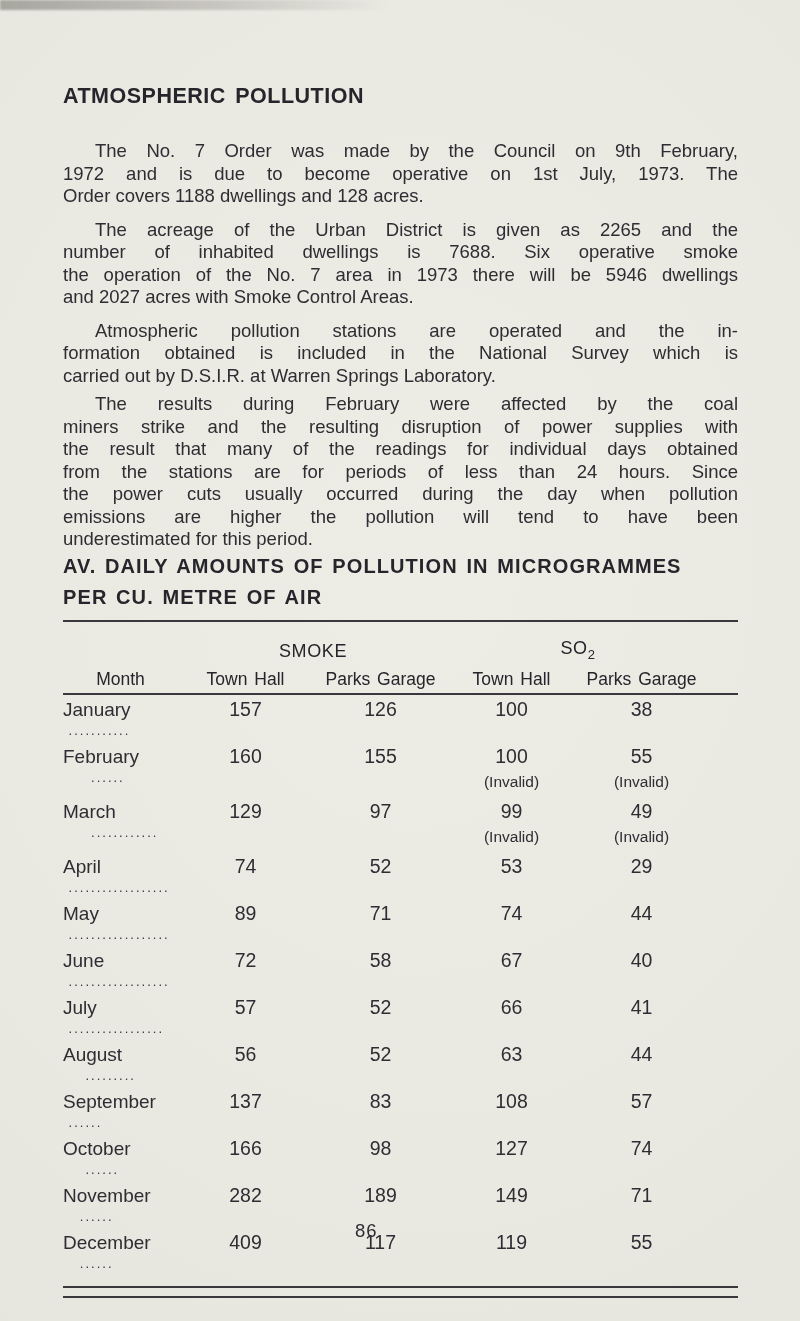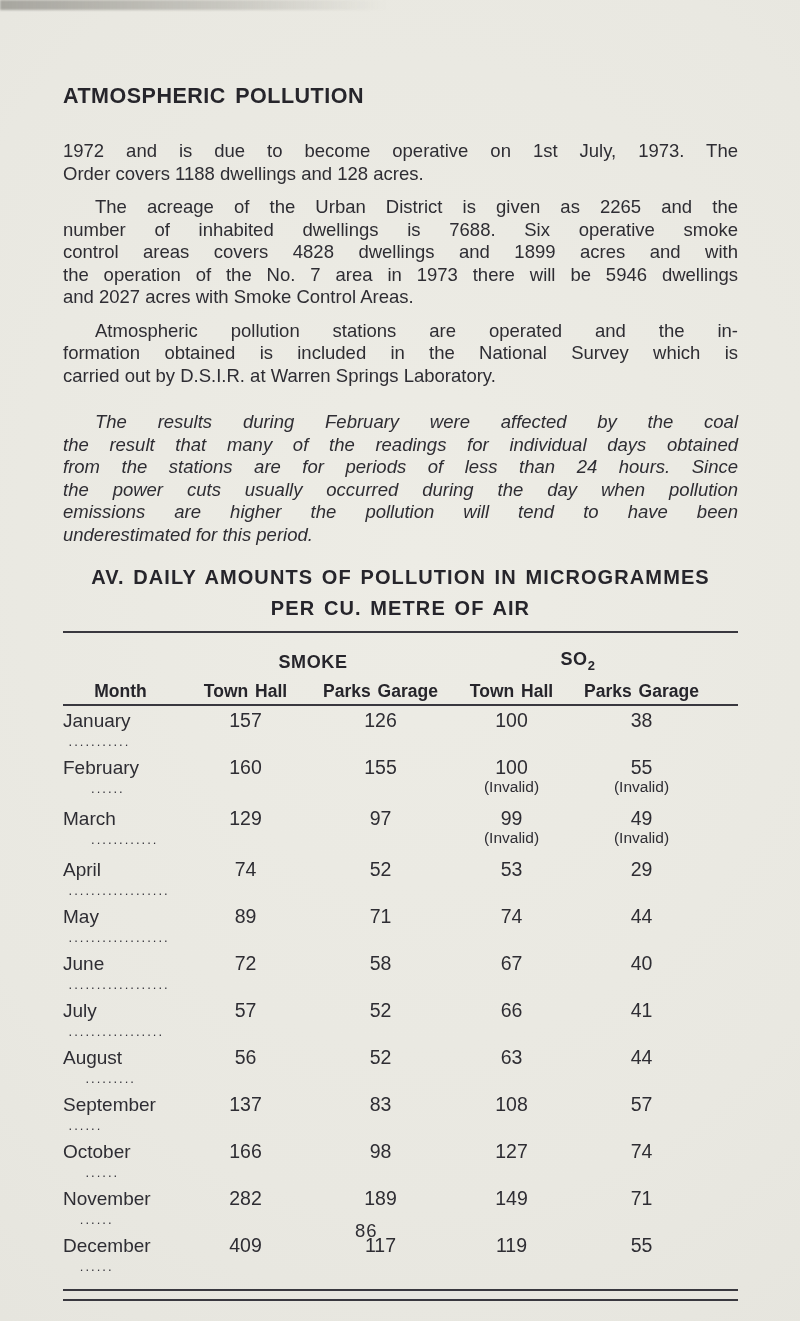--- a/index.html
+++ b/index.html
@@ -28,52 +28,52 @@
   h1.doc-heading{
     margin:84px 0 0 0;
     font-size:21.5px;line-height:25px;font-weight:bold;
     letter-spacing:.5px;color:var(--heading-ink);
     word-spacing:3px;
   }
   .para{margin:0;}
   .para.p1{margin-top:31px;}
   .para.p2{margin-top:11px;}
   .para.p3{margin-top:11px;}
-  .para.p4{margin-top:24px;font-style:italic;}
+  .para.p4{margin-top:6px;}
   .pline{
     font-size:18.5px;line-height:22.5px;
     text-align:justify;text-align-last:justify;
     color:var(--ink);
   }
   .pline.first{text-indent:32px;}
   .pline.last{text-align-last:left;}
   .table-title{
-    margin-top:16px;text-align:center;font-weight:bold;color:var(--heading-ink);
+    text-align:left;font-weight:bold;color:var(--heading-ink);
   }
   .table-title .tline{font-size:20px;line-height:31px;letter-spacing:1.1px;word-spacing:2px;}
   table.pollution{
     margin-top:7px;width:675px;table-layout:fixed;border-collapse:collapse;
     border-top:2.5px solid var(--rule);
   }
   col.c1{width:115px;} col.c2{width:135px;} col.c3{width:135px;} col.c4{width:127px;} col.c5{width:163px;}
-  thead th{font-weight:bold;color:var(--heading-ink);padding:0;}
+  thead th{font-weight:normal;color:var(--heading-ink);padding:0;}
   tr.group-row th{height:40px;vertical-align:bottom;padding-bottom:5px;font-size:18px;letter-spacing:.6px;text-align:center;}
   tr.group-row th.so2-th{padding-right:30px;}
   tr.group-row th sub{font-size:13px;}
   tr.cols-row th{height:26px;vertical-align:middle;font-size:17.5px;border-bottom:2px solid var(--rule);text-align:center;word-spacing:2px;}
   tr.cols-row th.month-h{text-align:center;}
   tr.cols-row th.c5h{padding-right:30px;}
   tbody td{vertical-align:top;padding:4px 0 3px 0;text-align:center;}
   tbody td.month-cell{text-align:left;margin-top:20px;}
   tbody td.c5d{padding-right:30px;}
   tbody tr.has-note td{padding-bottom:7px;}
   .mname{font-size:19px;}
   .leader{font-size:13px;letter-spacing:2px;white-space:pre;color:#35343b;}
   .val{font-size:19.5px;line-height:21px;}
-  .note{font-size:15.5px;line-height:16px;margin-top:1px;color:var(--ink);}
+  .note{font-size:15.5px;line-height:16px;margin-top:7px;color:var(--ink);}
   .double-rule{
     margin-top:11px;width:675px;height:8px;
     border-top:2.5px solid var(--rule);
     border-bottom:2.5px solid var(--rule);
   }
   .page-number{
     position:absolute;left:355px;top:1220px;
     font-size:18.5px;letter-spacing:1px;color:var(--ink);
   }
 </style>
@@ -81,37 +81,38 @@
 <body>
 
 <div class="page">
   <div class="top-edge"></div>
   <div class="content">
 
     <h1 class="doc-heading">ATMOSPHERIC POLLUTION</h1>
 
     <div id="body-paragraphs">
         <div class="para p1">
+          <div class="pline first">The No. 7 Order was made by the Council on 9th February,</div>
           <div class="pline">1972 and is due to become operative on 1st July, 1973. The</div>
           <div class="pline last">Order covers 1188 dwellings and 128 acres.</div>
         </div>
         <div class="para p2">
           <div class="pline first">The acreage of the Urban District is given as 2265 and the</div>
           <div class="pline">number of inhabited dwellings is 7688. Six operative smoke</div>
-          <div class="pline">control areas covers 4828 dwellings and 1899 acres and with</div>
           <div class="pline">the operation of the No. 7 area in 1973 there will be 5946 dwellings</div>
           <div class="pline last">and 2027 acres with Smoke Control Areas.</div>
         </div>
         <div class="para p3">
           <div class="pline first">Atmospheric pollution stations are operated and the in-</div>
           <div class="pline">formation obtained is included in the National Survey which is</div>
           <div class="pline last">carried out by D.S.I.R. at Warren Springs Laboratory.</div>
         </div>
         <div class="para p4">
           <div class="pline first">The results during February were affected by the coal</div>
+          <div class="pline">miners strike and the resulting disruption of power supplies with</div>
           <div class="pline">the result that many of the readings for individual days obtained</div>
           <div class="pline">from the stations are for periods of less than 24 hours. Since</div>
           <div class="pline">the power cuts usually occurred during the day when pollution</div>
           <div class="pline">emissions are higher the pollution will tend to have been</div>
           <div class="pline last">underestimated for this period.</div>
         </div>
       </div>
 
     <div class="table-title">
       <div class="tline">AV. DAILY AMOUNTS OF POLLUTION IN MICROGRAMMES</div>

